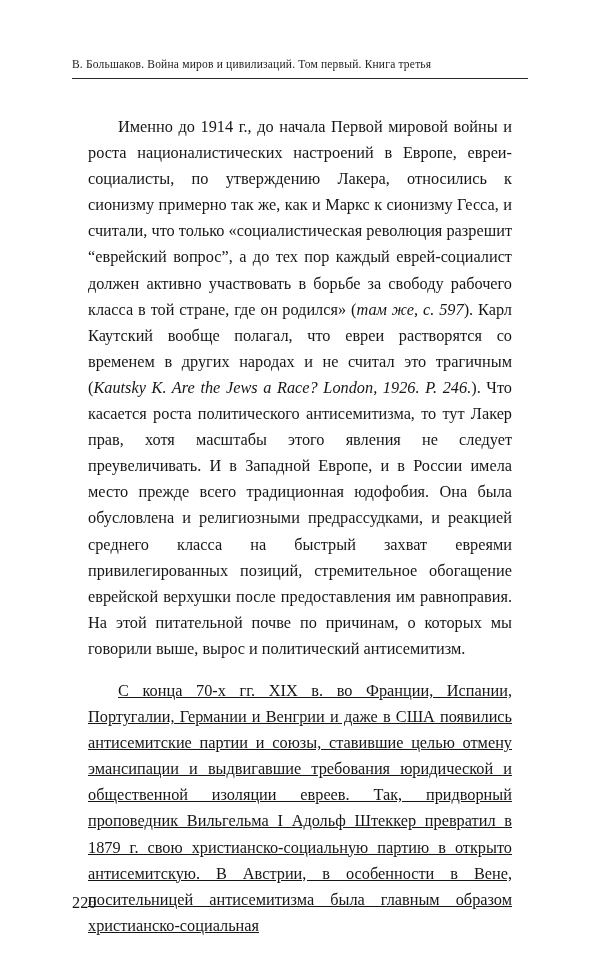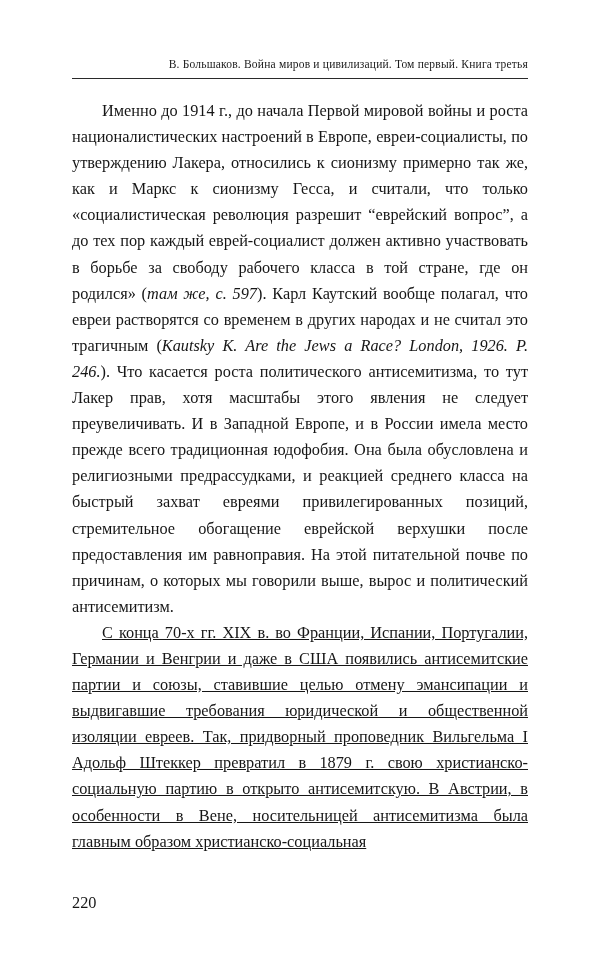--- a/index.html
+++ b/index.html
@@ -24,21 +24,21 @@
   .running-head {
     position: absolute;
     top: 58px;
     left: 72px;
     width: 456px;
     font-family: "Liberation Serif", serif;
     font-size: 11.5px;
     letter-spacing: 0.2px;
     color: #1b1b1b;
     white-space: nowrap;
-    text-align: right;
+    text-align: left;
   }
   .head-rule {
     position: absolute;
     top: 78px;
     left: 72px;
     width: 456px;
     height: 1px;
     background: #2a2a2a;
   }
   .body-text {
@@ -46,21 +46,21 @@
     top: 98px;
     left: 72px;
     width: 456px;
     font-size: 16.3px;
     line-height: 26.1px;
     text-align: justify;
     text-justify: inter-word;
     color: #161616;
   }
   .body-text p {
-    margin: 0;
+    margin: 16px;
     text-indent: 30px;
   }
   .body-text p + p {
     margin-top: 0px;
     text-decoration: underline;
   }
   .it {
     font-style: italic;
   }
   .folio {

